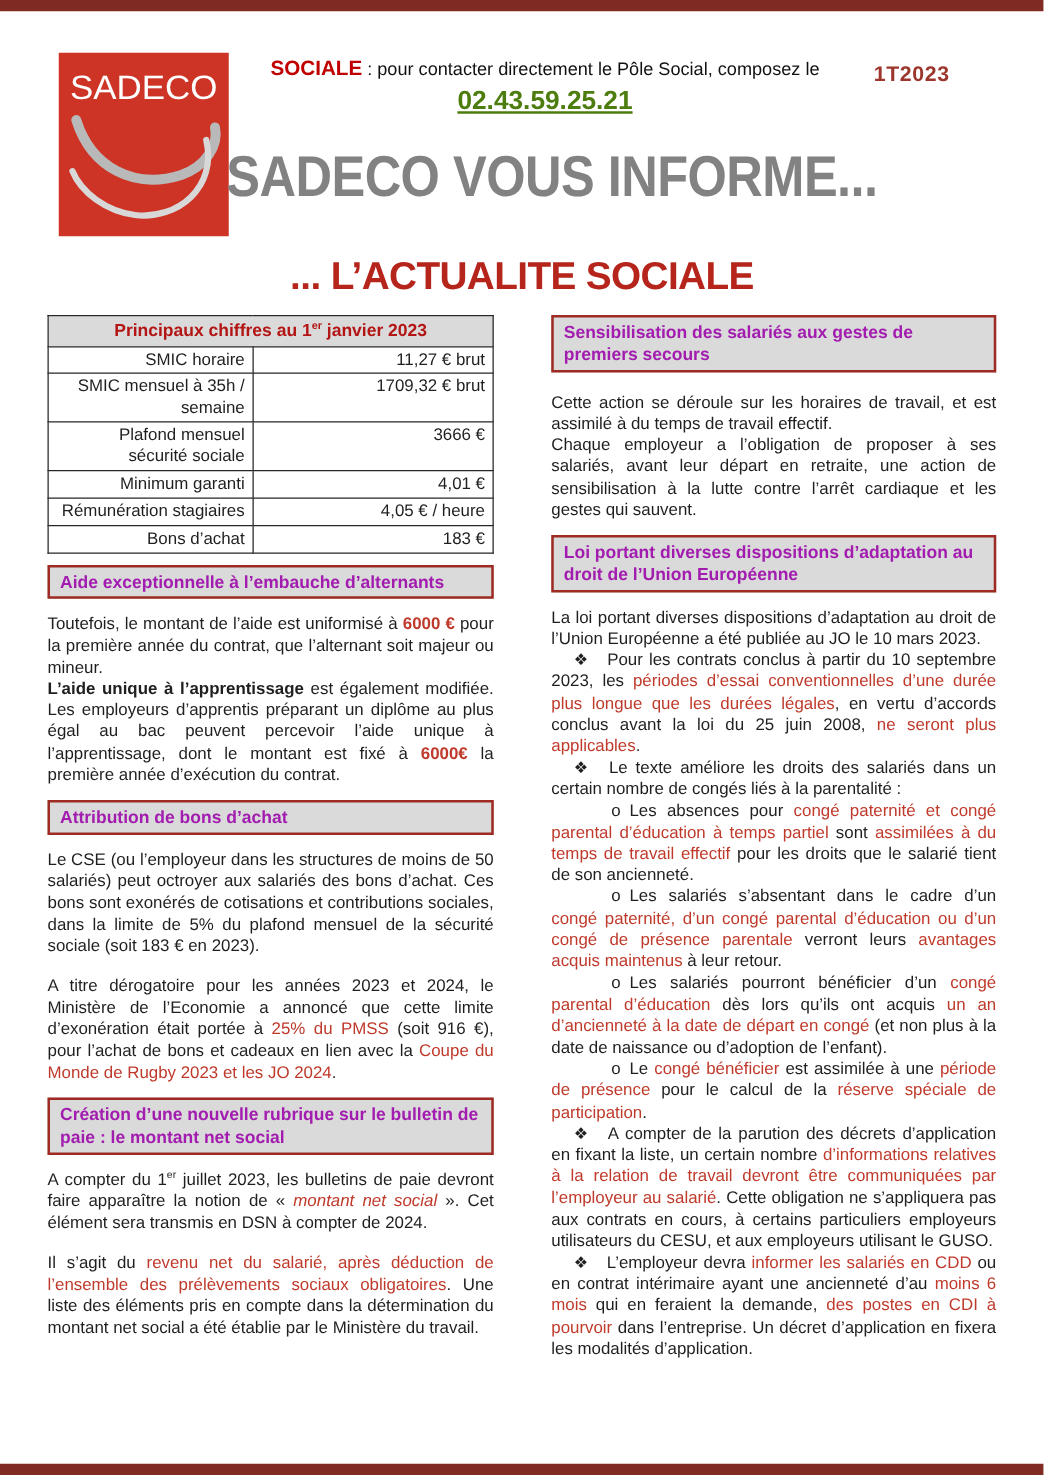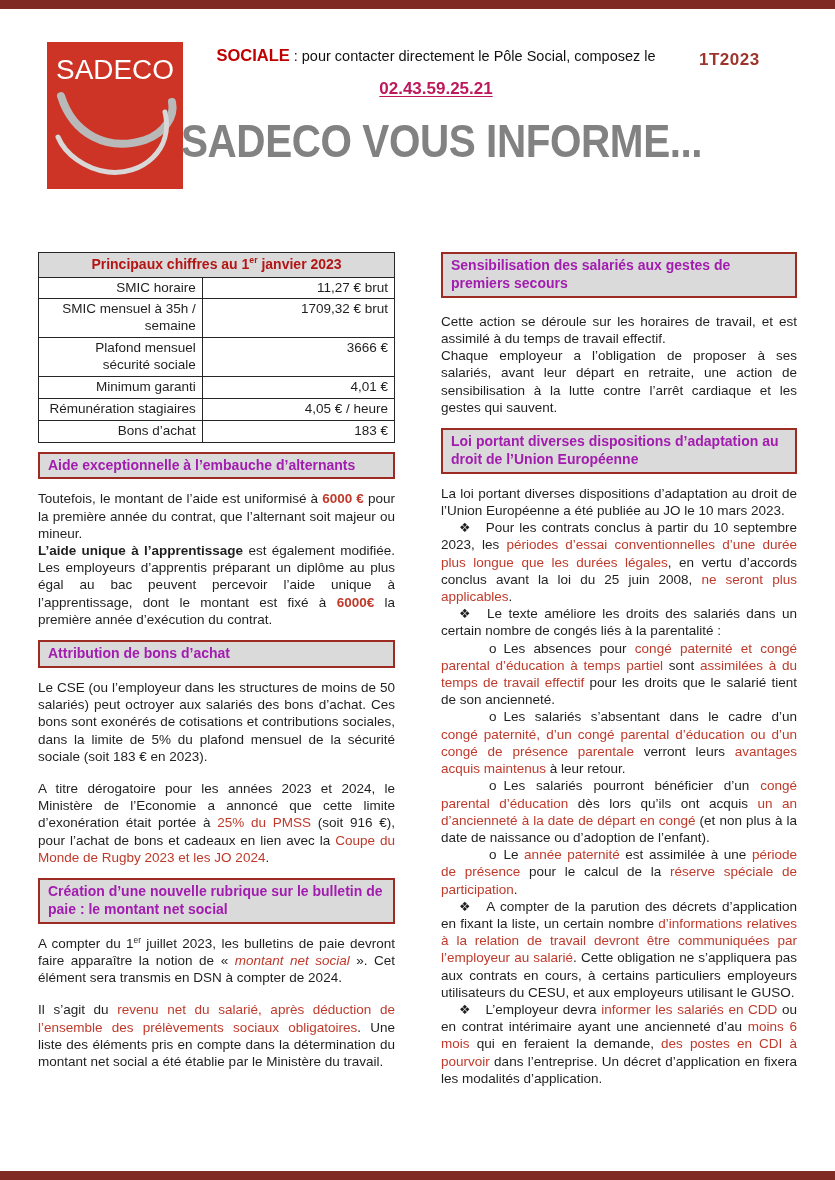--- a/index.html
+++ b/index.html
@@ -6,21 +6,21 @@
   .page{position:relative;width:835px;height:1180px;background:#ffffff;overflow:hidden;
         font-family:"Liberation Sans",sans-serif;color:#1f1f1f;}
   .edgebar{position:absolute;left:0;width:835px;height:9px;background:#7f2b23;}
   .edgebar.top{top:0;} .edgebar.bottom{top:1171px;}
 
   
   .logo{position:absolute;left:45px;top:42px;width:140px;height:152px;}
   .nouveau-block{position:absolute;left:196px;top:46px;width:480px;text-align:center;line-height:1.15;}
   .nouveau-label{color:#c00000;font-weight:bold;font-size:16.5px;}
   .nouveau-rest{color:#111111;font-size:14.5px;}
-  .phone{margin-top:14px;color:#be185d;font-weight:bold;font-size:17px;
+  .phone{margin-top:4px;color:#4d7c0f;font-weight:bold;font-size:21px;
          text-decoration:underline;text-underline-offset:2px;}
   .issue{position:absolute;left:699px;top:50px;width:110px;color:#9c352c;font-weight:bold;font-size:17px;letter-spacing:.5px;}
   .main-title{position:absolute;left:181px;top:114px;font-size:46px;font-weight:bold;color:#828282;
               white-space:nowrap;transform:scaleX(.88);transform-origin:left center;letter-spacing:-.5px;}
   .subtitle{position:absolute;left:0;top:203px;width:835px;text-align:center;
             font-size:31px;font-weight:bold;color:#b5251c;letter-spacing:-.5px;}
 
   
   .col{position:absolute;top:252px;}
   .col-left{left:38px;width:357px;}
@@ -63,20 +63,21 @@
     </svg>
   </div>
 
   <div class="nouveau-block">
     <div><span class="nouveau-label">SOCIALE</span><span class="nouveau-rest"> : pour contacter directement le Pôle Social, composez le</span></div>
     <div class="phone">02.43.59.25.21</div>
   </div>
 
   <div class="issue">1T2023</div>
   <div class="main-title">SADECO VOUS INFORME...</div>
+  <div class="subtitle">... L’ACTUALITE SOCIALE</div>
 
   <div class="col col-left">
     <table class="fig">
       <thead>
         <tr>
             <th colspan="2"><span>Principaux chiffres au 1</span><sup>er</sup><span> janvier 2023</span></th>
           </tr>
       </thead>
       <tbody>
           <tr>
@@ -142,21 +143,21 @@
 
     <div class="section">
       <div class="sec-head">Loi portant diverses dispositions d’adaptation au droit de l’Union Européenne</div>
       <div class="sec-body">
           <p class="para"><span>La loi portant diverses dispositions d’adaptation au droit de l’Union Européenne a été publiée au JO le 10 mars 2023.</span></p>
           <p class="para b1"><span class="bullet">❖</span><span>Pour les contrats conclus à partir du 10 septembre 2023, les </span><span class="r">périodes d’essai conventionnelles d’une durée plus longue que les durées légales</span><span>, en vertu d’accords conclus avant la loi du 25 juin 2008, </span><span class="r">ne seront plus applicables</span><span>.</span></p>
           <p class="para b1"><span class="bullet">❖</span><span>Le texte améliore les droits des salariés dans un certain nombre de congés liés à la parentalité :</span></p>
           <p class="para b2"><span class="bullet">o</span><span>Les absences pour </span><span class="r">congé paternité et congé parental d’éducation à temps partiel</span><span> sont </span><span class="r">assimilées à du temps de travail effectif</span><span> pour les droits que le salarié tient de son ancienneté.</span></p>
           <p class="para b2"><span class="bullet">o</span><span>Les salariés s’absentant dans le cadre d’un </span><span class="r">congé paternité, d’un congé parental d’éducation ou d’un congé de présence parentale</span><span> verront leurs </span><span class="r">avantages acquis maintenus</span><span> à leur retour.</span></p>
           <p class="para b2"><span class="bullet">o</span><span>Les salariés pourront bénéficier d’un </span><span class="r">congé parental d’éducation</span><span> dès lors qu’ils ont acquis </span><span class="r">un an d’ancienneté à la date de départ en congé</span><span> (et non plus à la date de naissance ou d’adoption de l’enfant).</span></p>
-          <p class="para b2"><span class="bullet">o</span><span>Le </span><span class="r">année paternité</span><span> est assimilée à une </span><span class="r">période de présence</span><span> pour le calcul de la </span><span class="r">réserve spéciale de participation</span><span>.</span></p>
+          <p class="para b2"><span class="bullet">o</span><span>Le </span><span class="r">congé bénéficier</span><span> est assimilée à une </span><span class="r">période de présence</span><span> pour le calcul de la </span><span class="r">réserve spéciale de participation</span><span>.</span></p>
           <p class="para b1"><span class="bullet">❖</span><span>A compter de la parution des décrets d’application en fixant la liste, un certain nombre </span><span class="r">d’informations relatives à la relation de travail devront être communiquées par l’employeur au salarié</span><span>. Cette obligation ne s’appliquera pas aux contrats en cours, à certains particuliers employeurs utilisateurs du CESU, et aux employeurs utilisant le GUSO.</span></p>
           <p class="para b1"><span class="bullet">❖</span><span>L’employeur devra </span><span class="r">informer les salariés en CDD</span><span> ou en contrat intérimaire ayant une ancienneté d’au </span><span class="r">moins 6 mois</span><span> qui en feraient la demande, </span><span class="r">des postes en CDI à pourvoir</span><span> dans l’entreprise. Un décret d’application en fixera les modalités d’application.</span></p>
         </div>
     </div>
   </div>
 
   <div class="edgebar bottom"></div>
 </div>
 
 </body></html>

